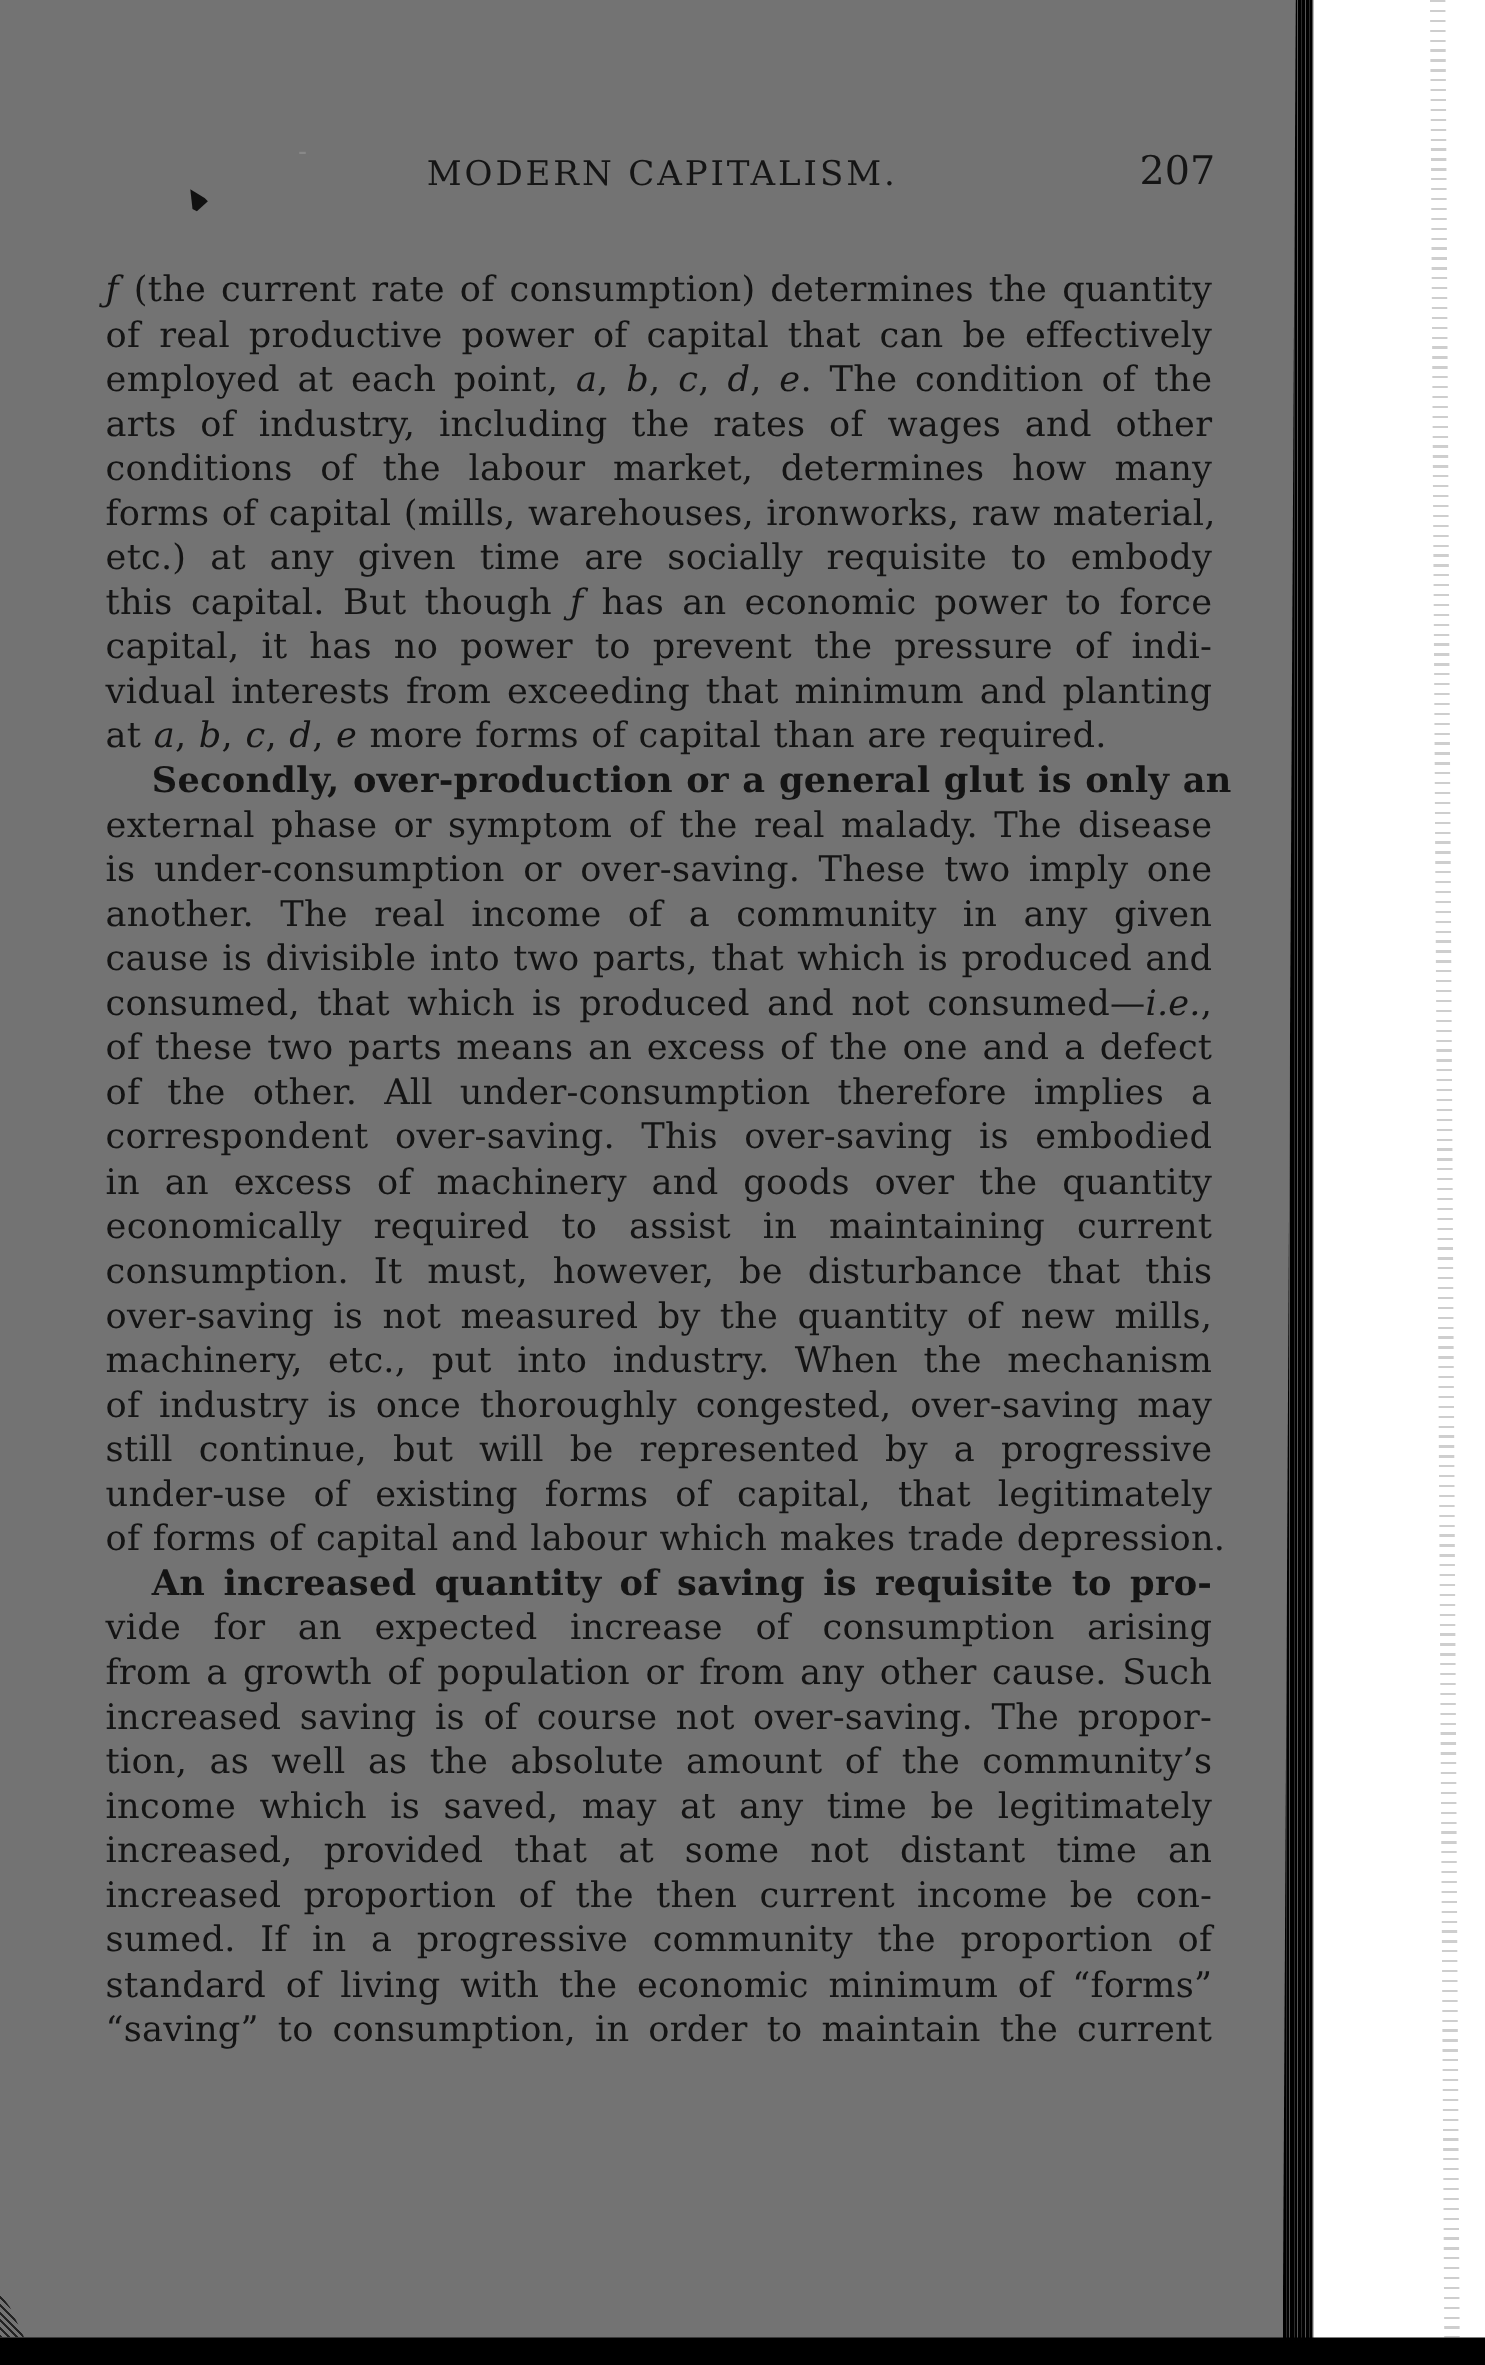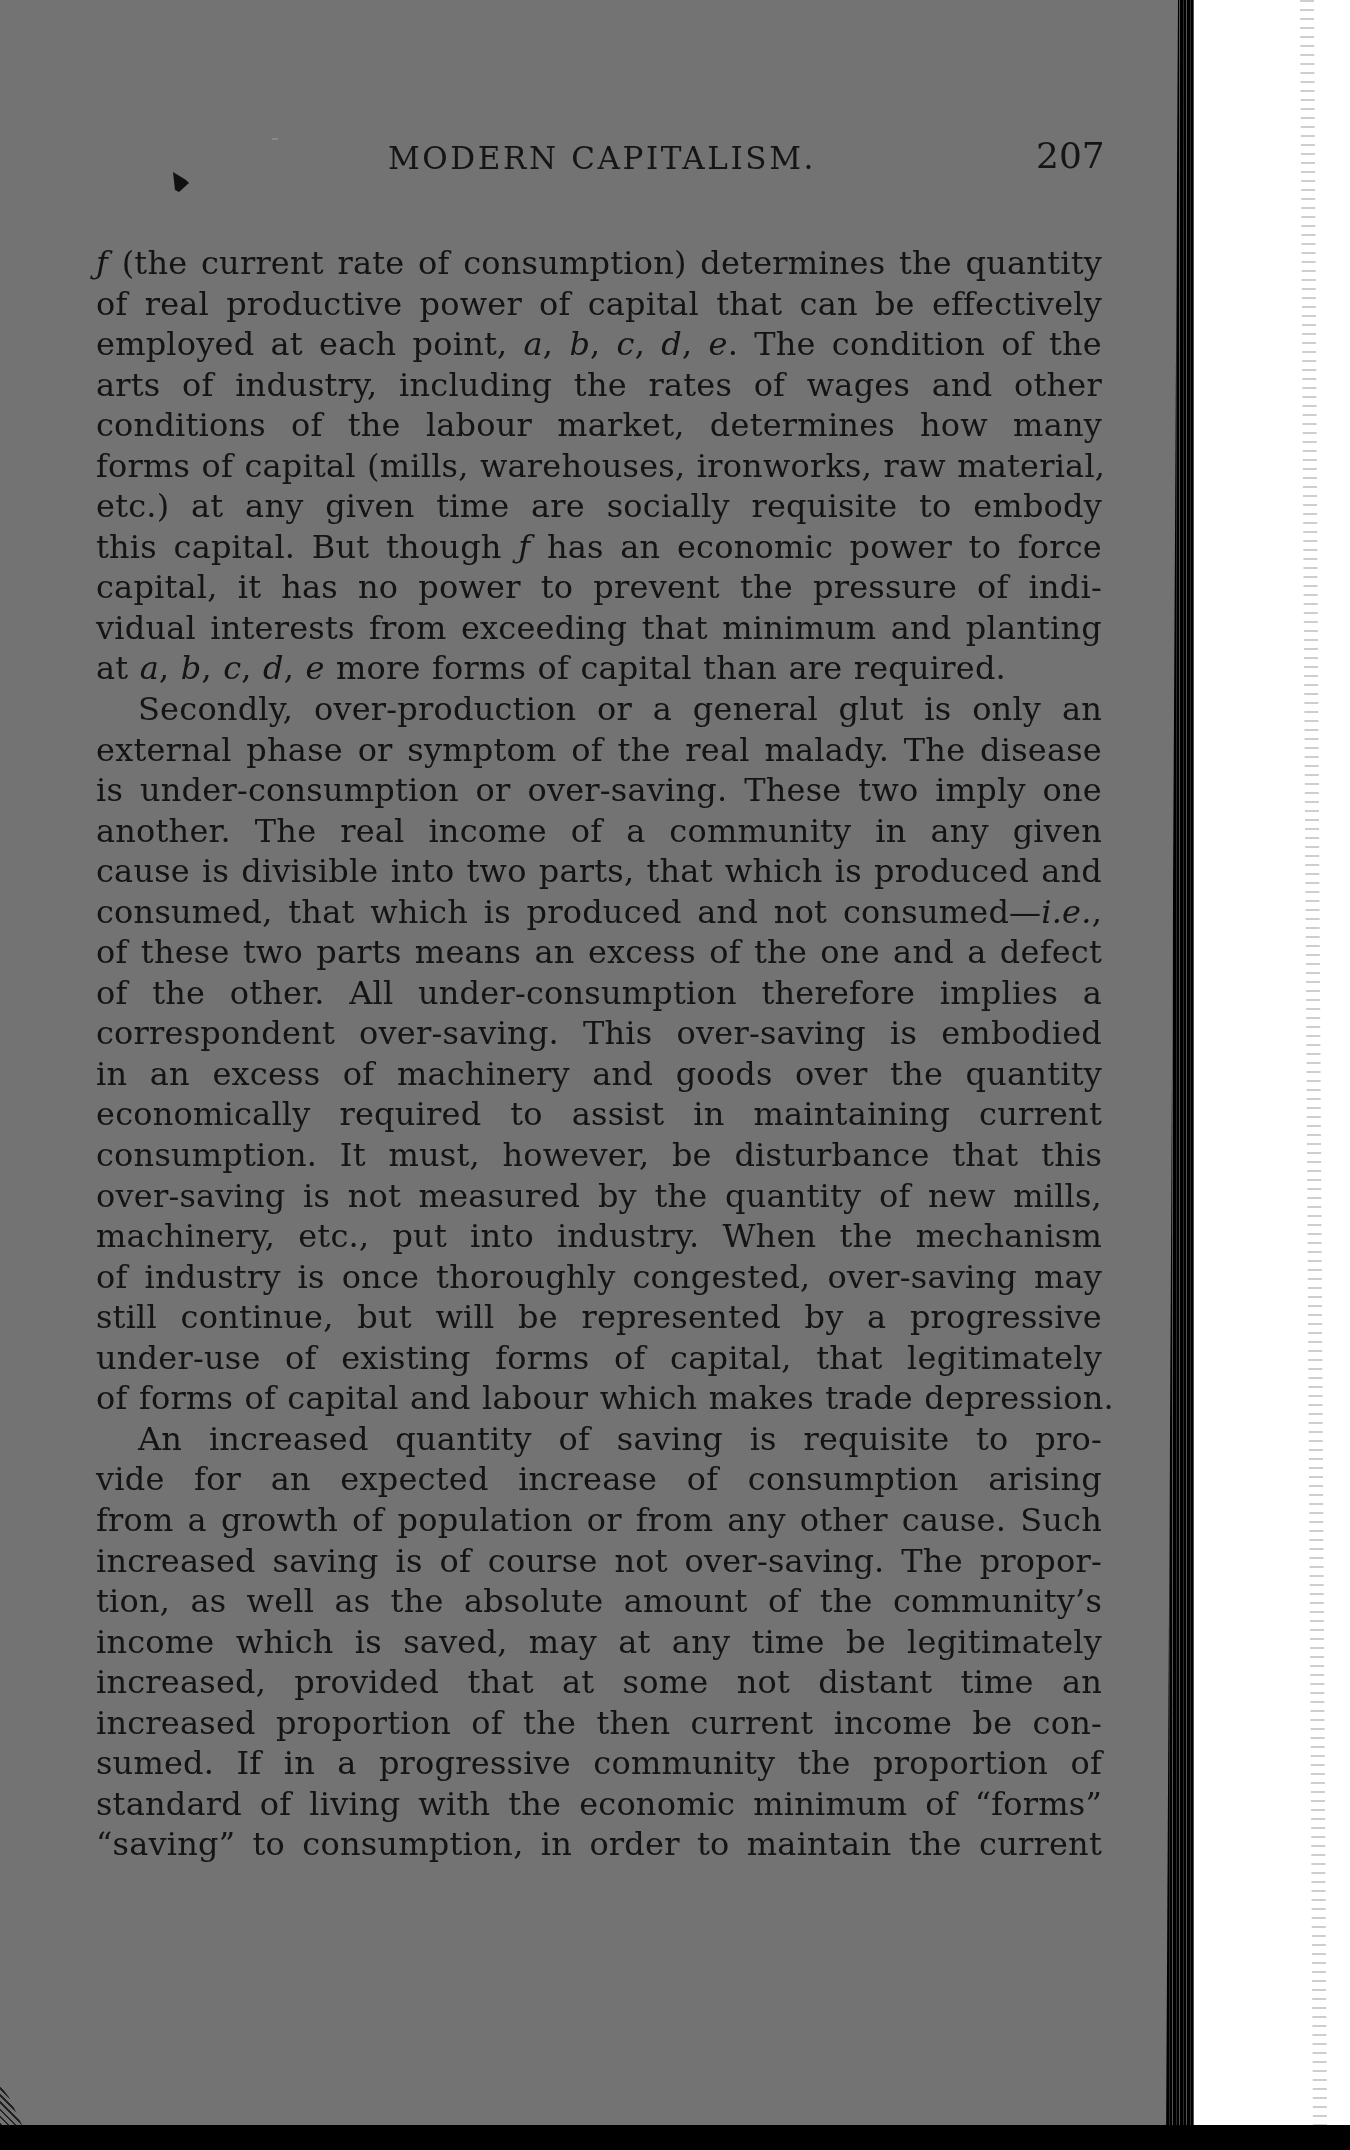--- a/index.html
+++ b/index.html
@@ -79,20 +79,21 @@
     text-align: justify;
     text-align-last: justify;
     white-space: nowrap;
     height: 40.55px;
   }
   .para .line.last {
     text-align-last: left;
   }
   .para .line.indent {
     padding-left: 42px;
+    font-weight: bold;
   }
   .para i { font-style: italic; }
 
   
   .gutter-dots {
     position: absolute;
     top: 0;
     width: 14px;
     height: 2125px;
     left: 1300px;

